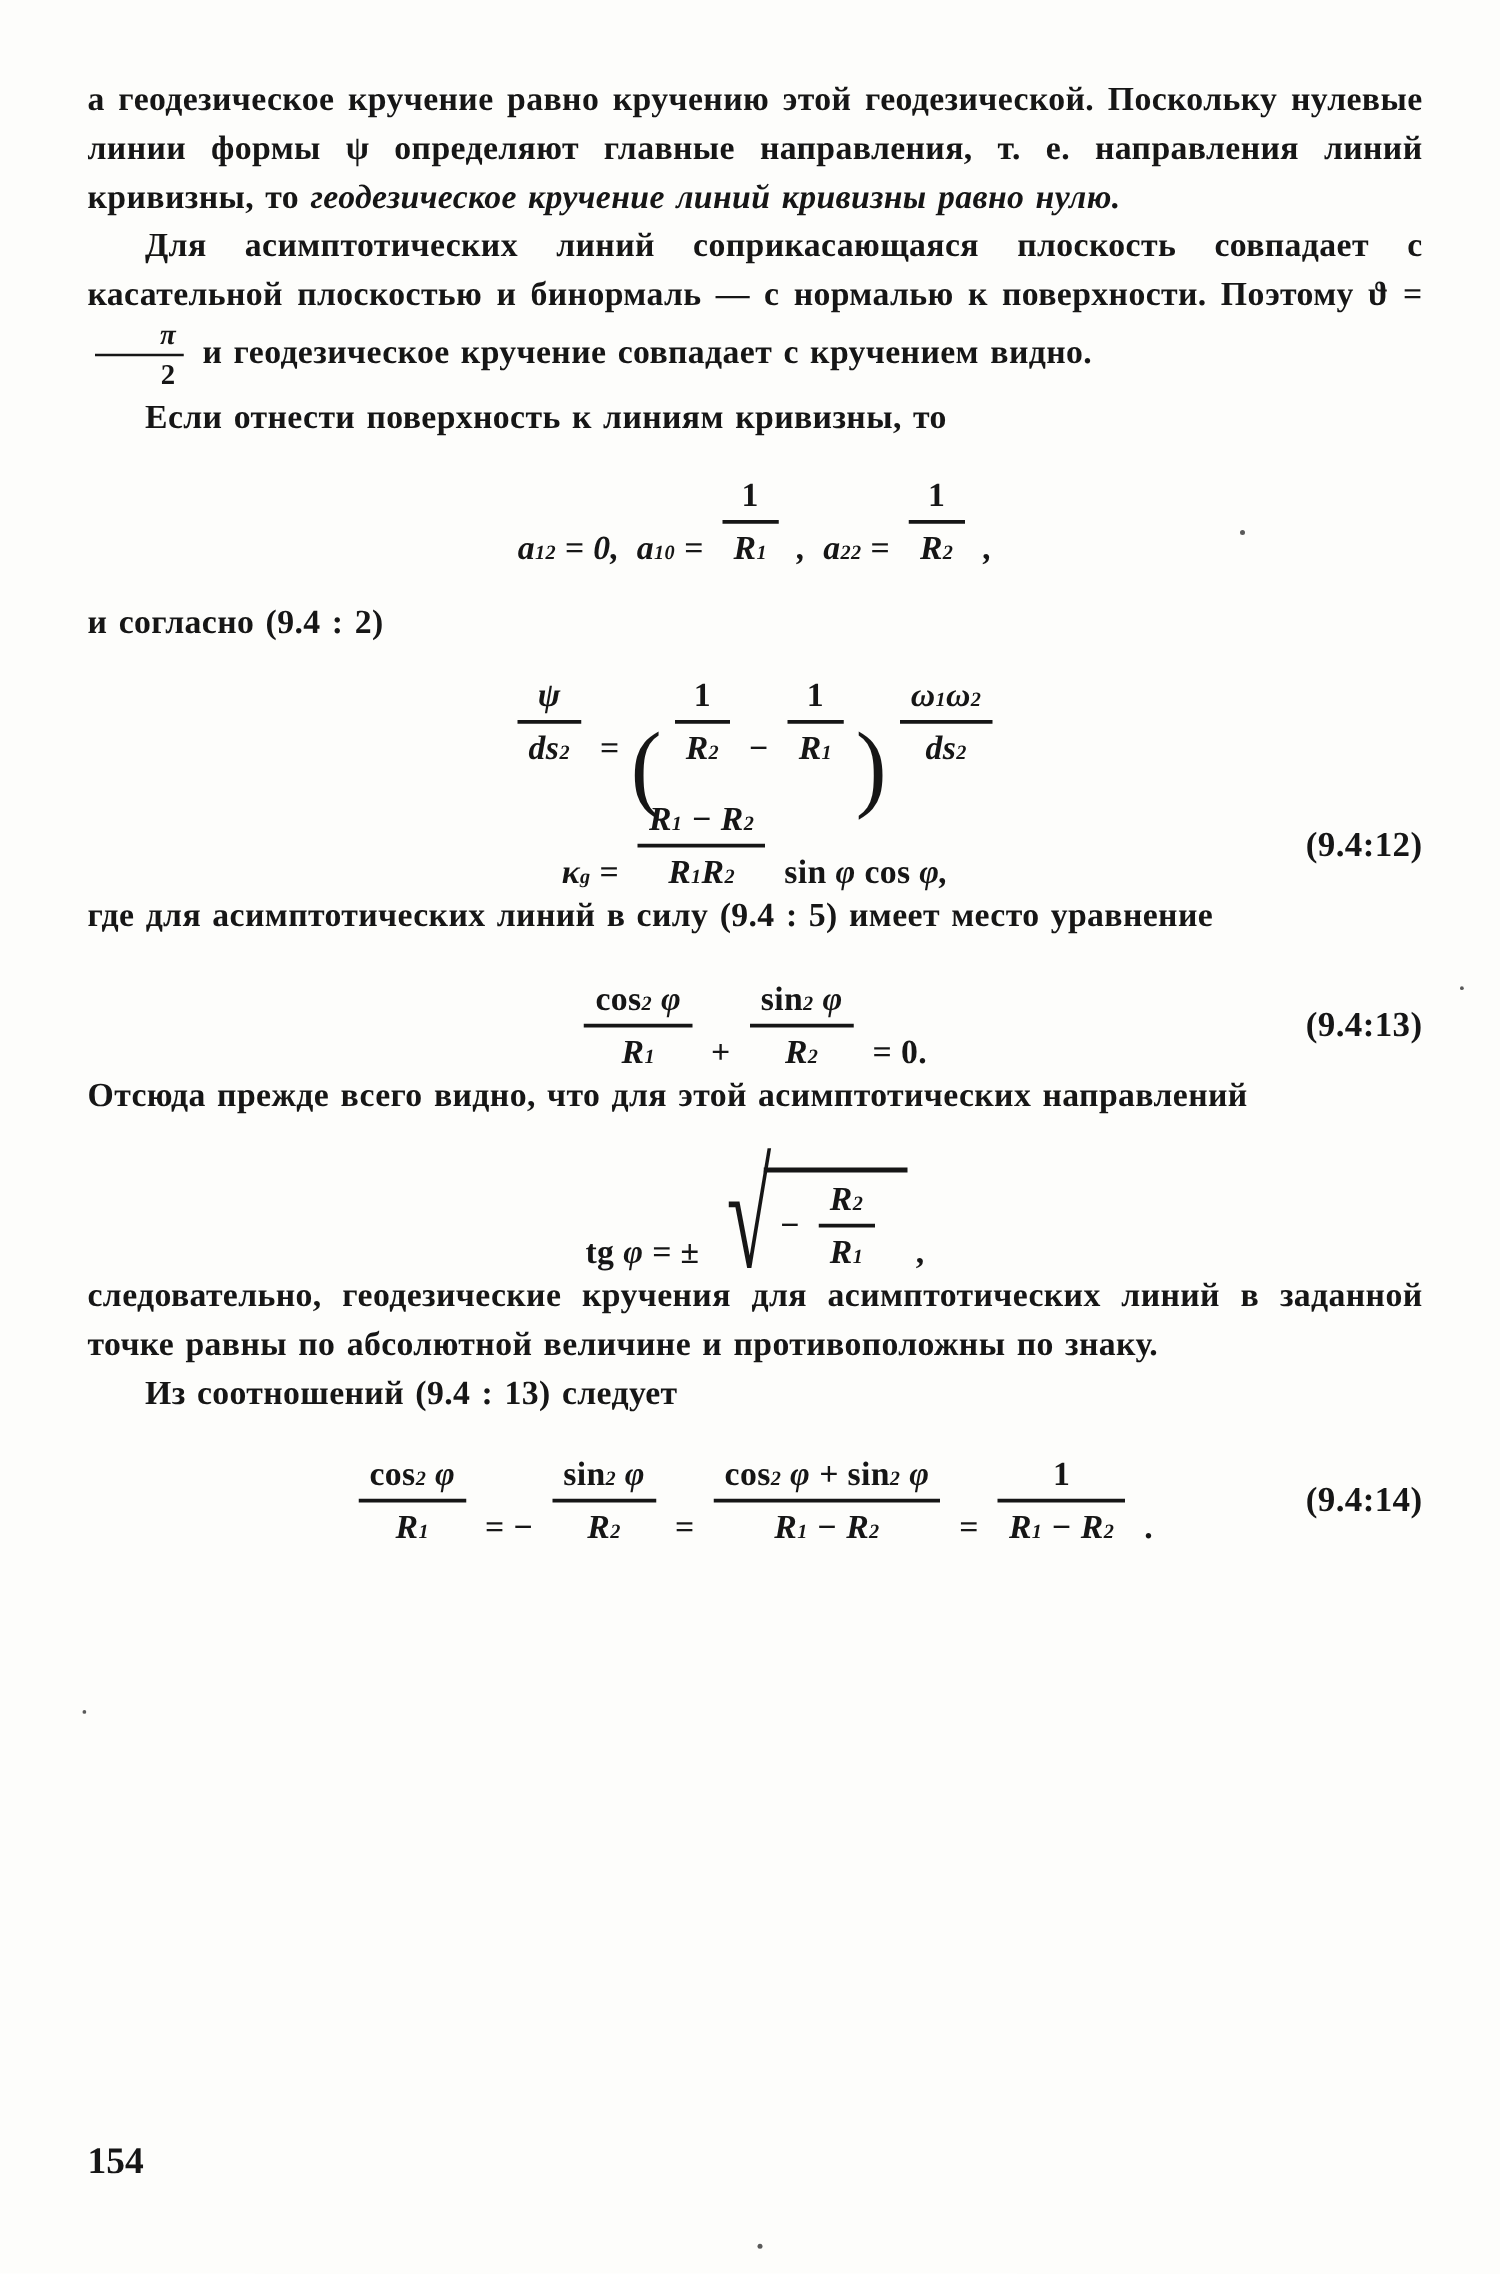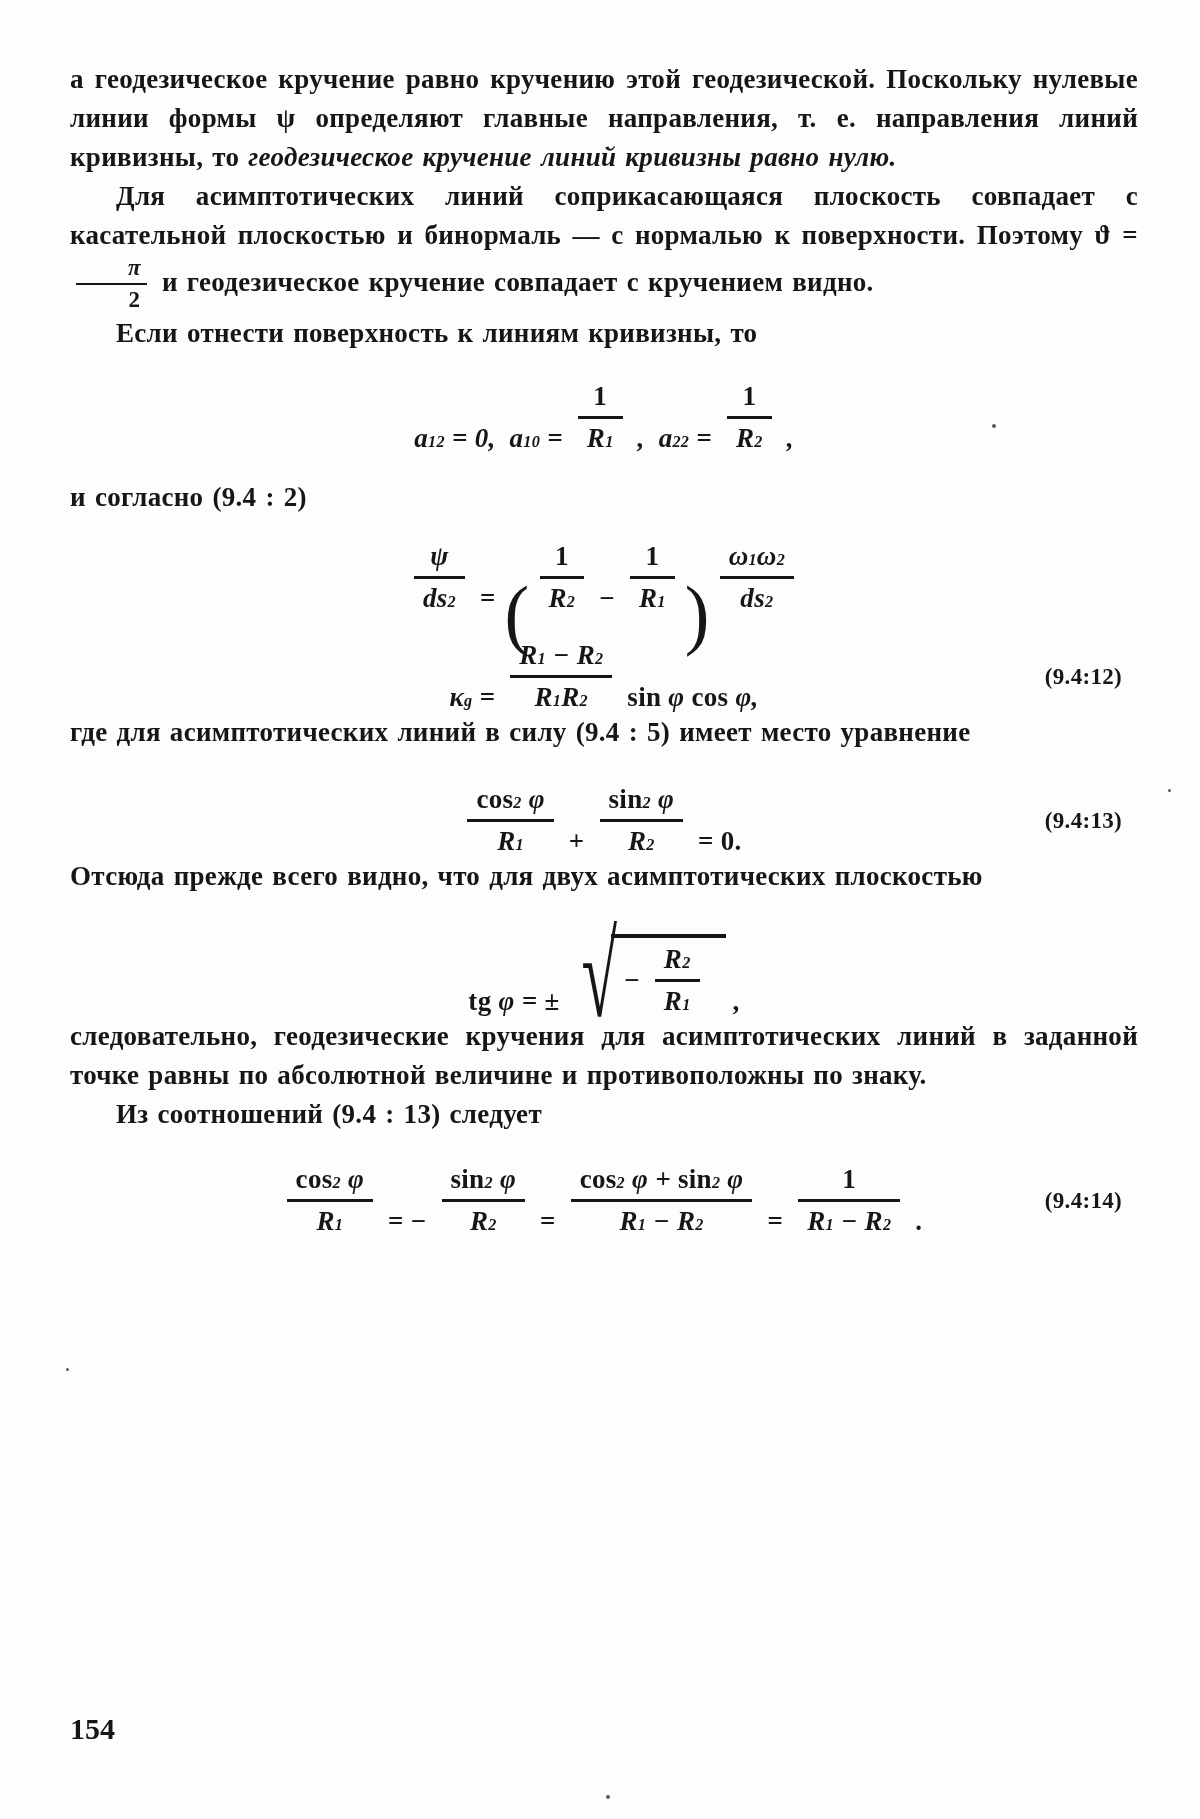--- a/index.html
+++ b/index.html
@@ -64,25 +64,25 @@
     font-weight: 400;
     font-style: normal;
     line-height: 0;
     vertical-align: middle;
     transform: scaleY(1.05);
     margin: 0 2px;
   }
 
   .eqno {
     position: absolute;
-    right: 16px;
+    right: 0;
     top: 50%;
     transform: translateY(-50%);
     font-style: normal;
-    font-size: 23px;
+    font-size: 28px;
   }
 
   .sqrt { display: inline-flex; align-items: center; margin-left: 10px; }
   .sqrt-sign {
     display: inline-block;
     font-size: 48px;
     font-style: normal;
     font-weight: 400;
     line-height: 0;
     transform: scale(1.35, 2.5);
@@ -197,21 +197,21 @@
         </span>
       <span class="tok">+</span>
       <span class="frac">
           <span class="fnum math"><span class="fn">sin</span><sup>2</sup> φ</span>
           <span class="fden math">R<sub>2</sub></span>
         </span>
       <span class="tok">= 0.</span>
       <span class="eqno">(9.4:13)</span>
     </div>
 
-    <p class="body-par m-ots"><span>Отсюда прежде всего видно, что для двух асимптотических плоскостью</span></p>
+    <p class="body-par m-ots"><span>Отсюда прежде всего видно, что для этой асимптотических направлений</span></p>
 
     <div class="formula-row m-f5">
       <span class="tok math"><span class="fn">tg</span> φ = ±</span>
       <span class="sqrt">
         <span class="sqrt-sign">√</span>
         <span class="sqrt-body">
           <span class="tok">−</span>
           <span class="frac">
               <span class="fnum math">R<sub>2</sub></span>
               <span class="fden math">R<sub>1</sub></span>

